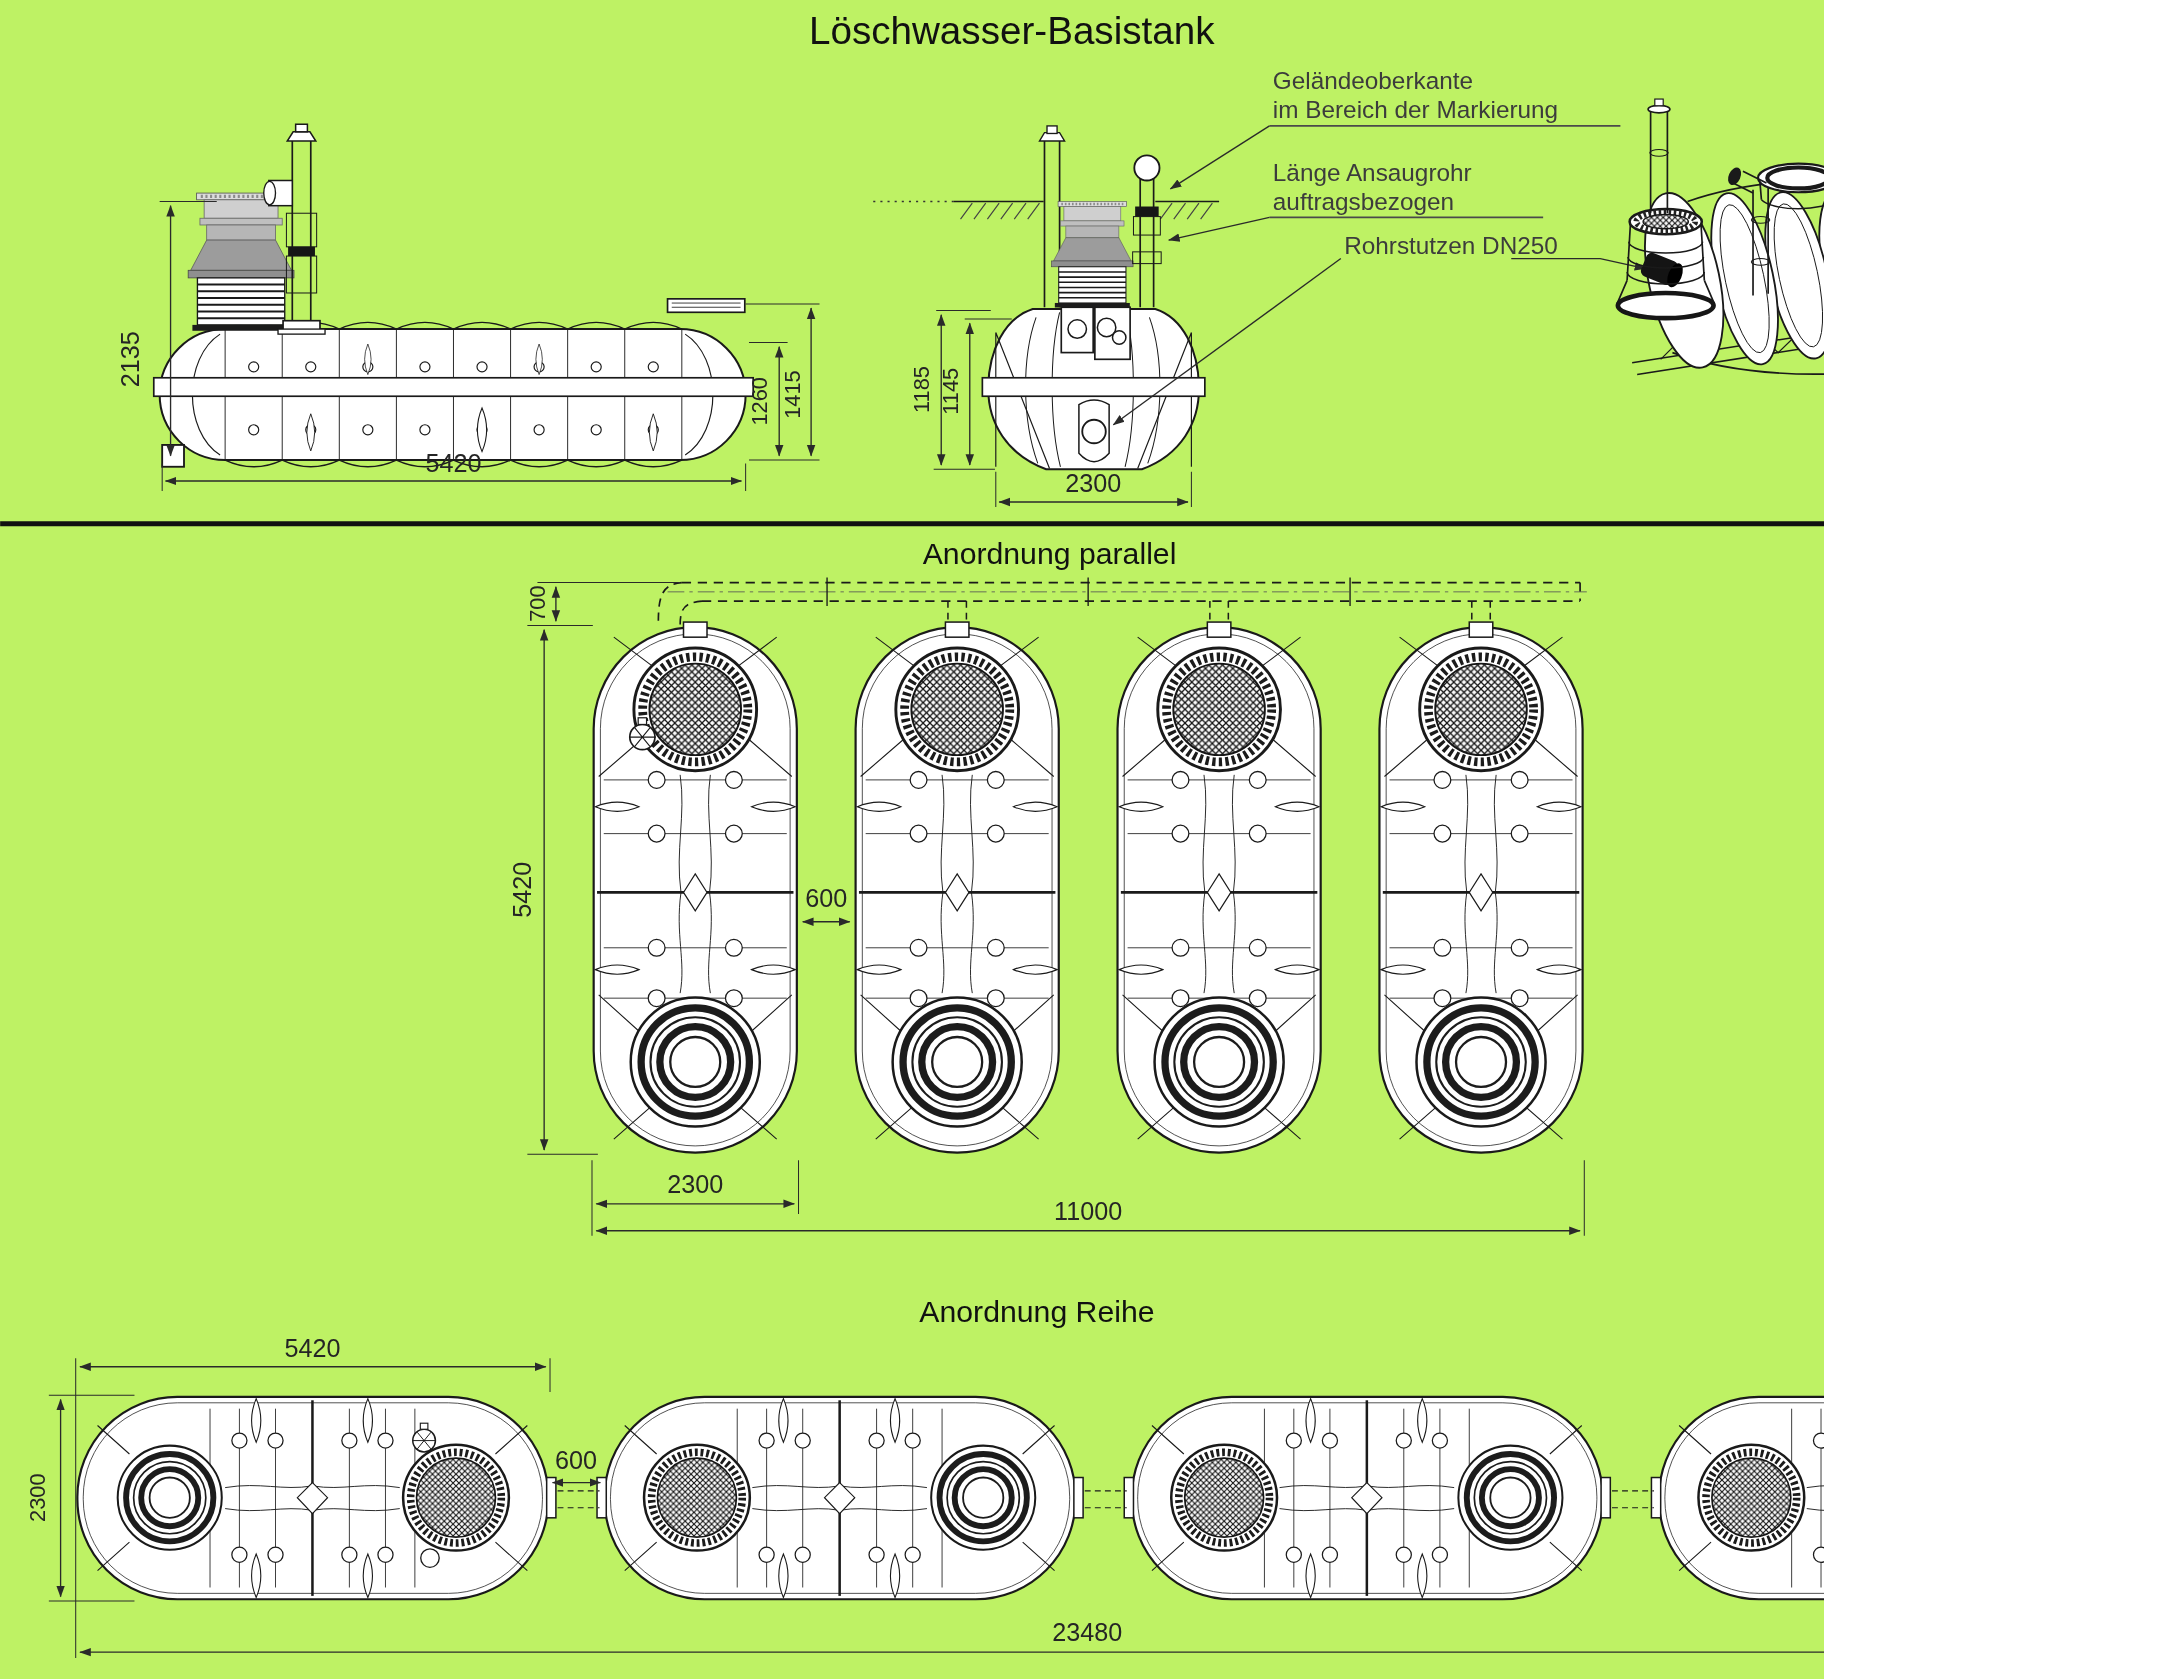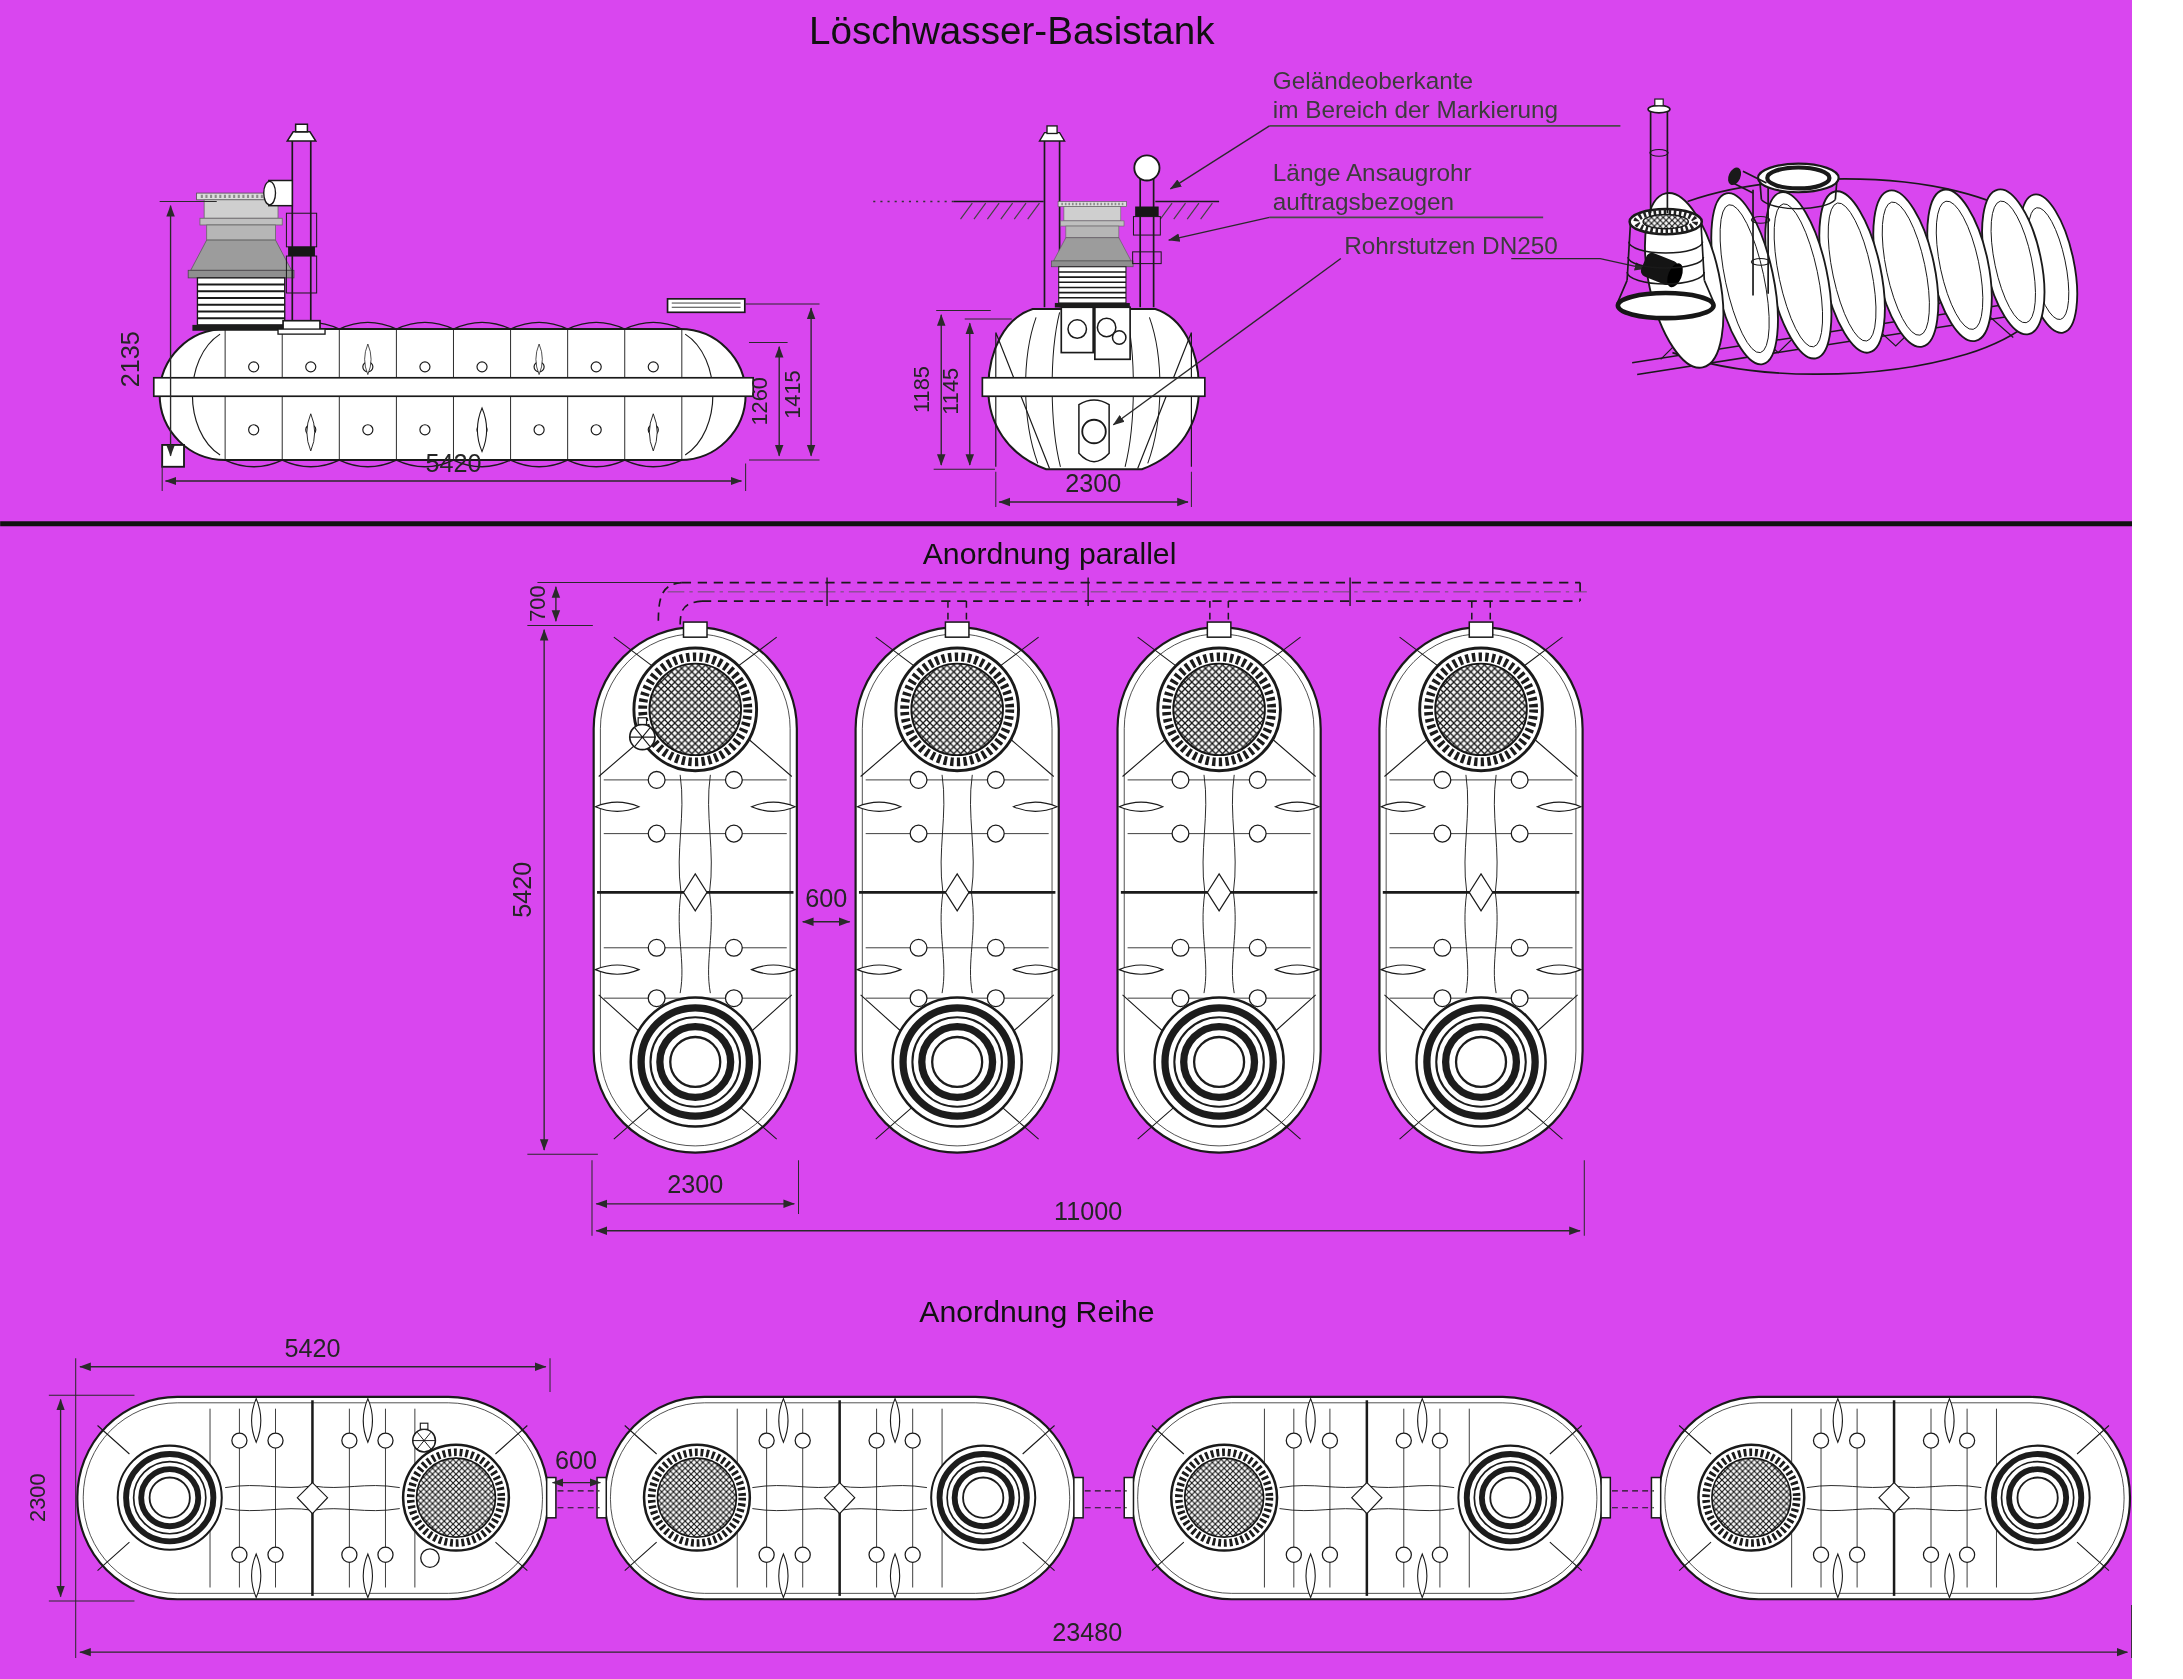--- a/index.html
+++ b/index.html
@@ -1,16 +1,16 @@
 <!DOCTYPE html>
 <html style="font-size:13.4px"><head>
 <meta charset="utf-8">
 <style>
   html,body{margin:0;padding:0;background:#fff}
-  .stage{position:relative;width:2132px;height:1679px;background:#d946ef;overflow:hidden}
+  .stage{position:relative;width:1824px;height:1679px;background:#bef264;overflow:hidden}
   svg{display:block}
   .title{font:46px "Liberation Sans", sans-serif; fill:#111111}
   .heading{font:36px "Liberation Sans", sans-serif; fill:#111111}
   .lbl{font:29px "Liberation Sans", sans-serif; fill:#3c3c3c}
   .dimtxt{font:30px "Liberation Sans", sans-serif; fill:#252525}
   .dimsm{font:26px "Liberation Sans", sans-serif; fill:#252525}
   .ext{stroke:#2a2a2a;stroke-width:1.2;fill:none}
   .dim{stroke:#2a2a2a;stroke-width:1.6;fill:none}
 </style>
 <title>Löschwasser-Basistank</title></head>

